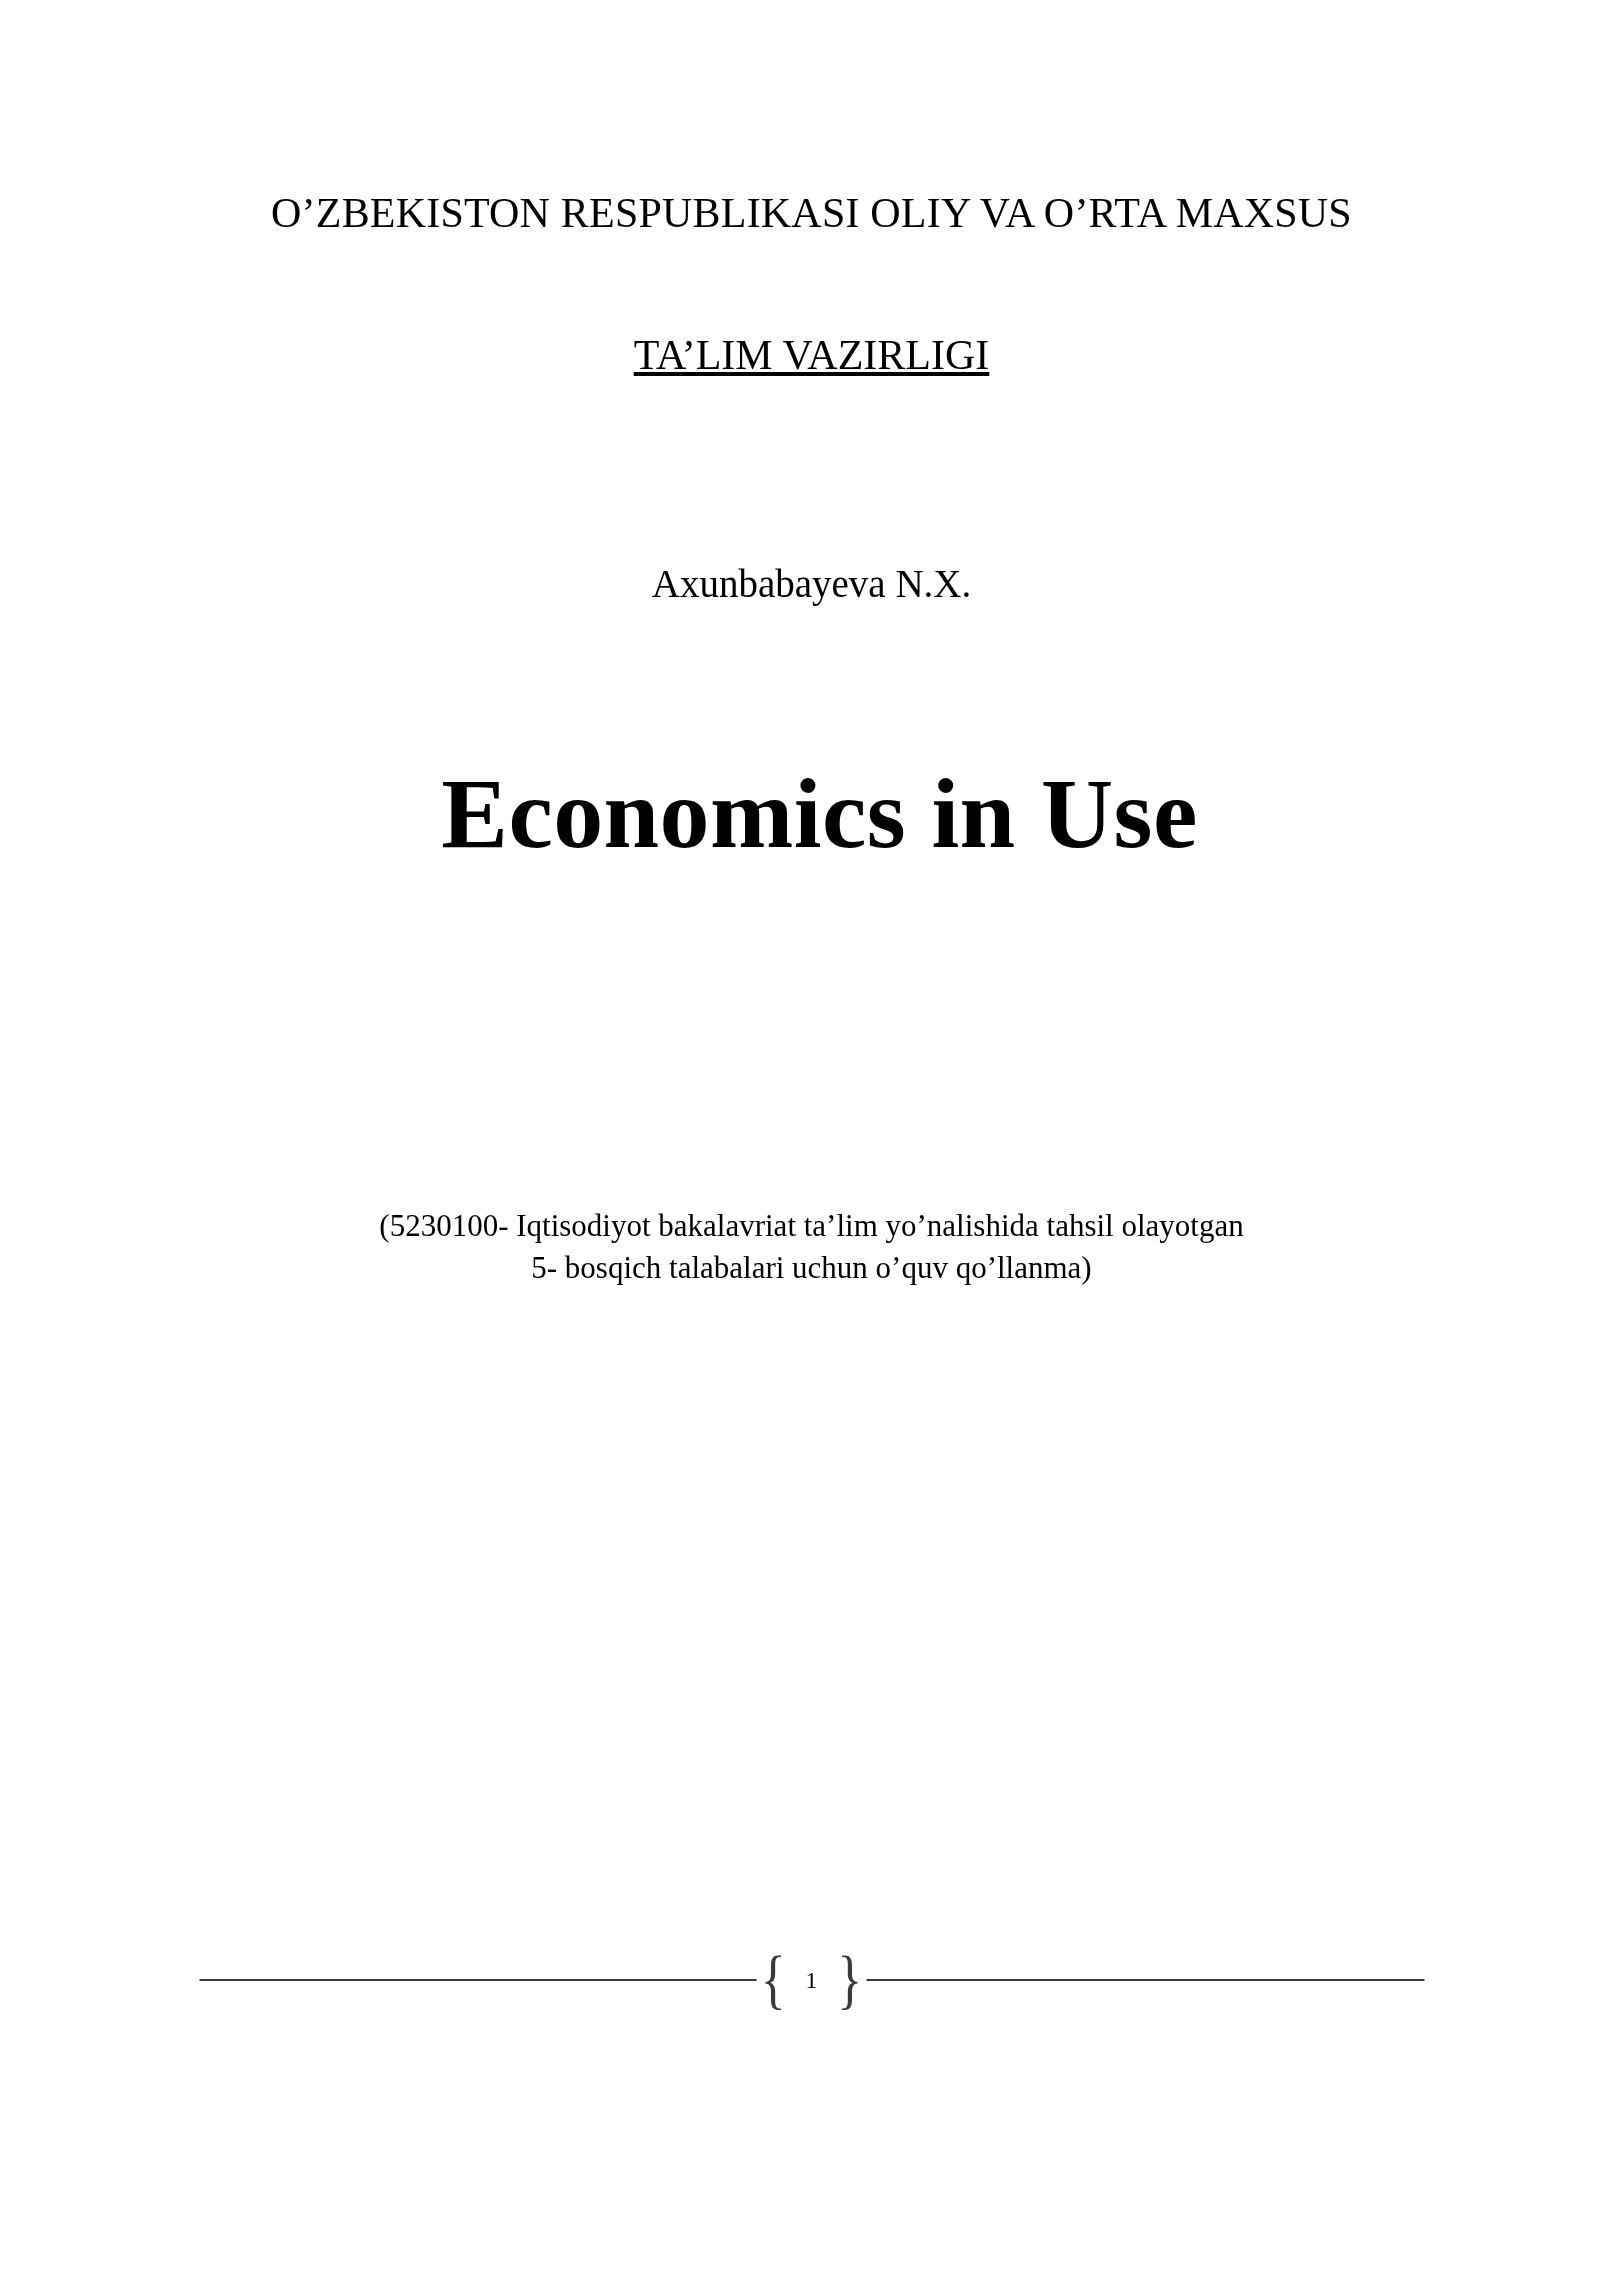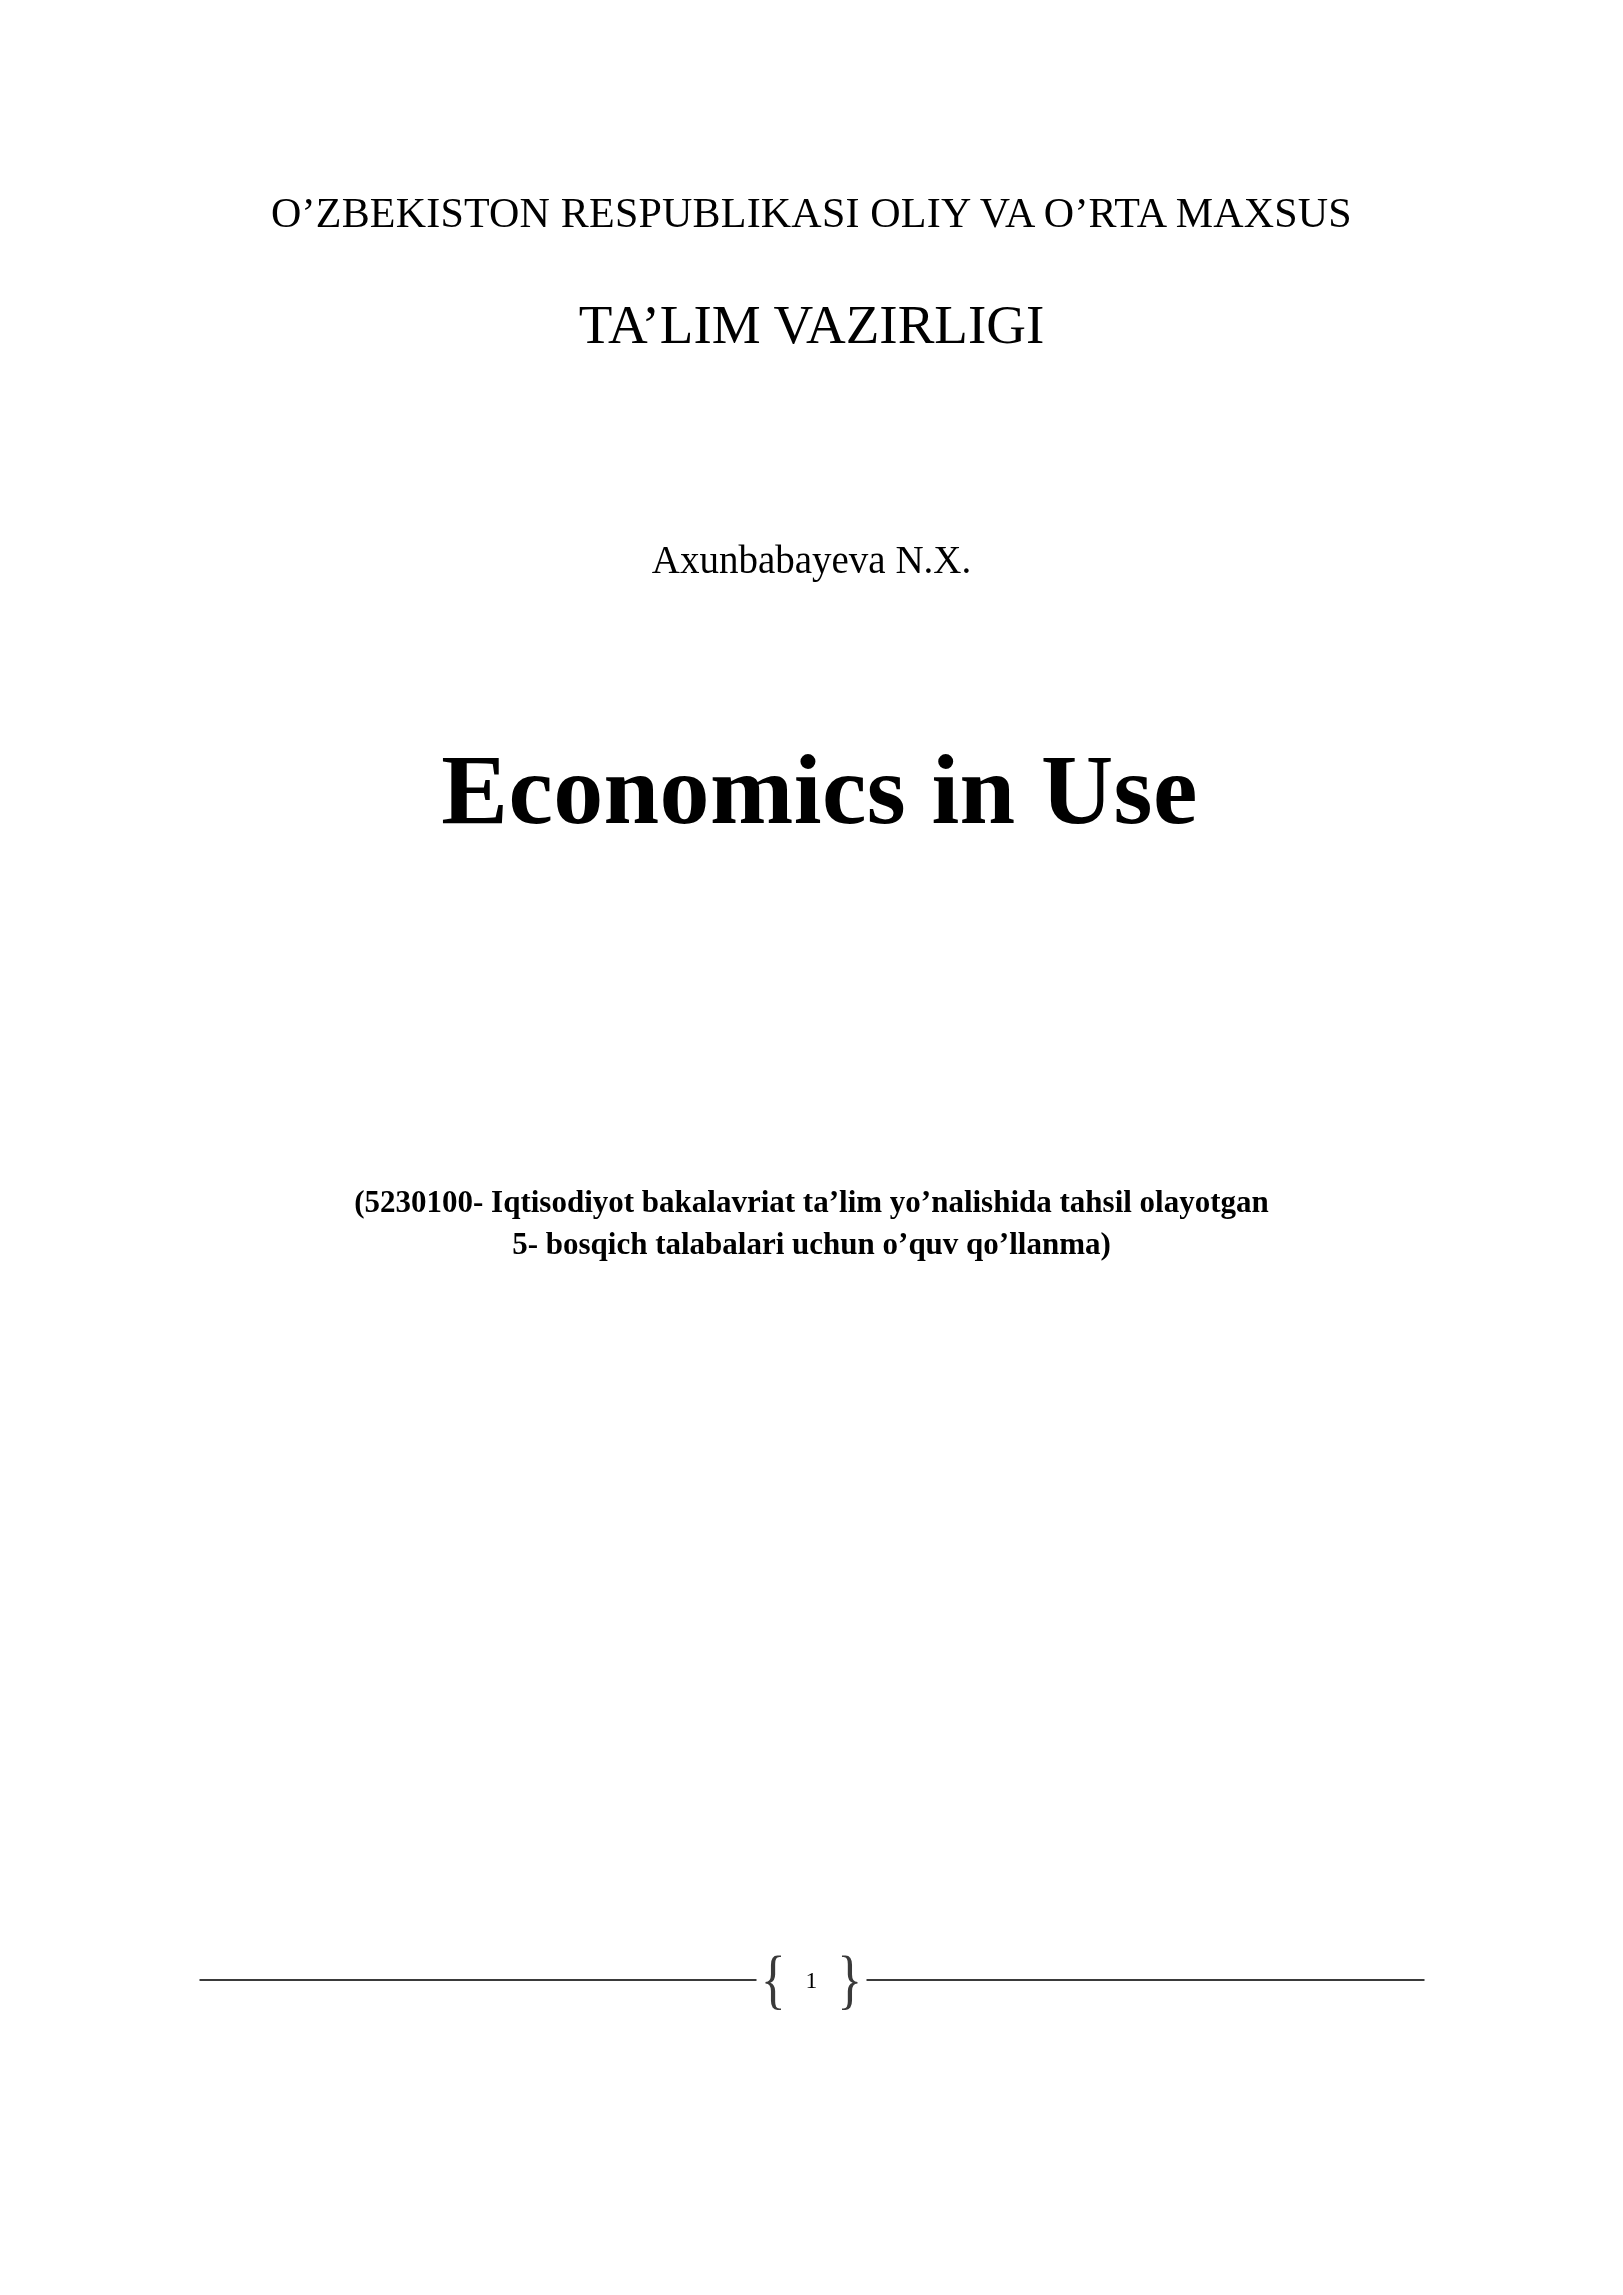--- a/index.html
+++ b/index.html
@@ -32,23 +32,24 @@
   }
 
   .ministry-line {
     font-size: 42px;
     line-height: 1.0;
     letter-spacing: 0.2px;
     margin-top: 192px;
   }
 
   .ministry-line-2 {
-    font-size: 55px;
+    font-size: 42px;
     line-height: 1.0;
-    margin-top: 63px;
+    margin-top: 100px;
+    text-decoration: underline;
   }
 
   .institute {
     font-size: 39px;
     line-height: 1.0;
     margin-top: 81px;
   }
 
   .author {
     font-size: 39px;
@@ -62,21 +63,20 @@
     line-height: 1.0;
     margin-top: 161px;
     letter-spacing: 0.4px;
     margin-left: 16px;
   }
 
   .subtitle {
     font-size: 31px;
     line-height: 1.35;
     margin-top: 341px;
-    font-weight: bold;
   }
   .subtitle .sub-line {
     display: block;
   }
 
   .footer {
     position: absolute;
     left: 0;
     bottom: 0;
     width: 1623px;

